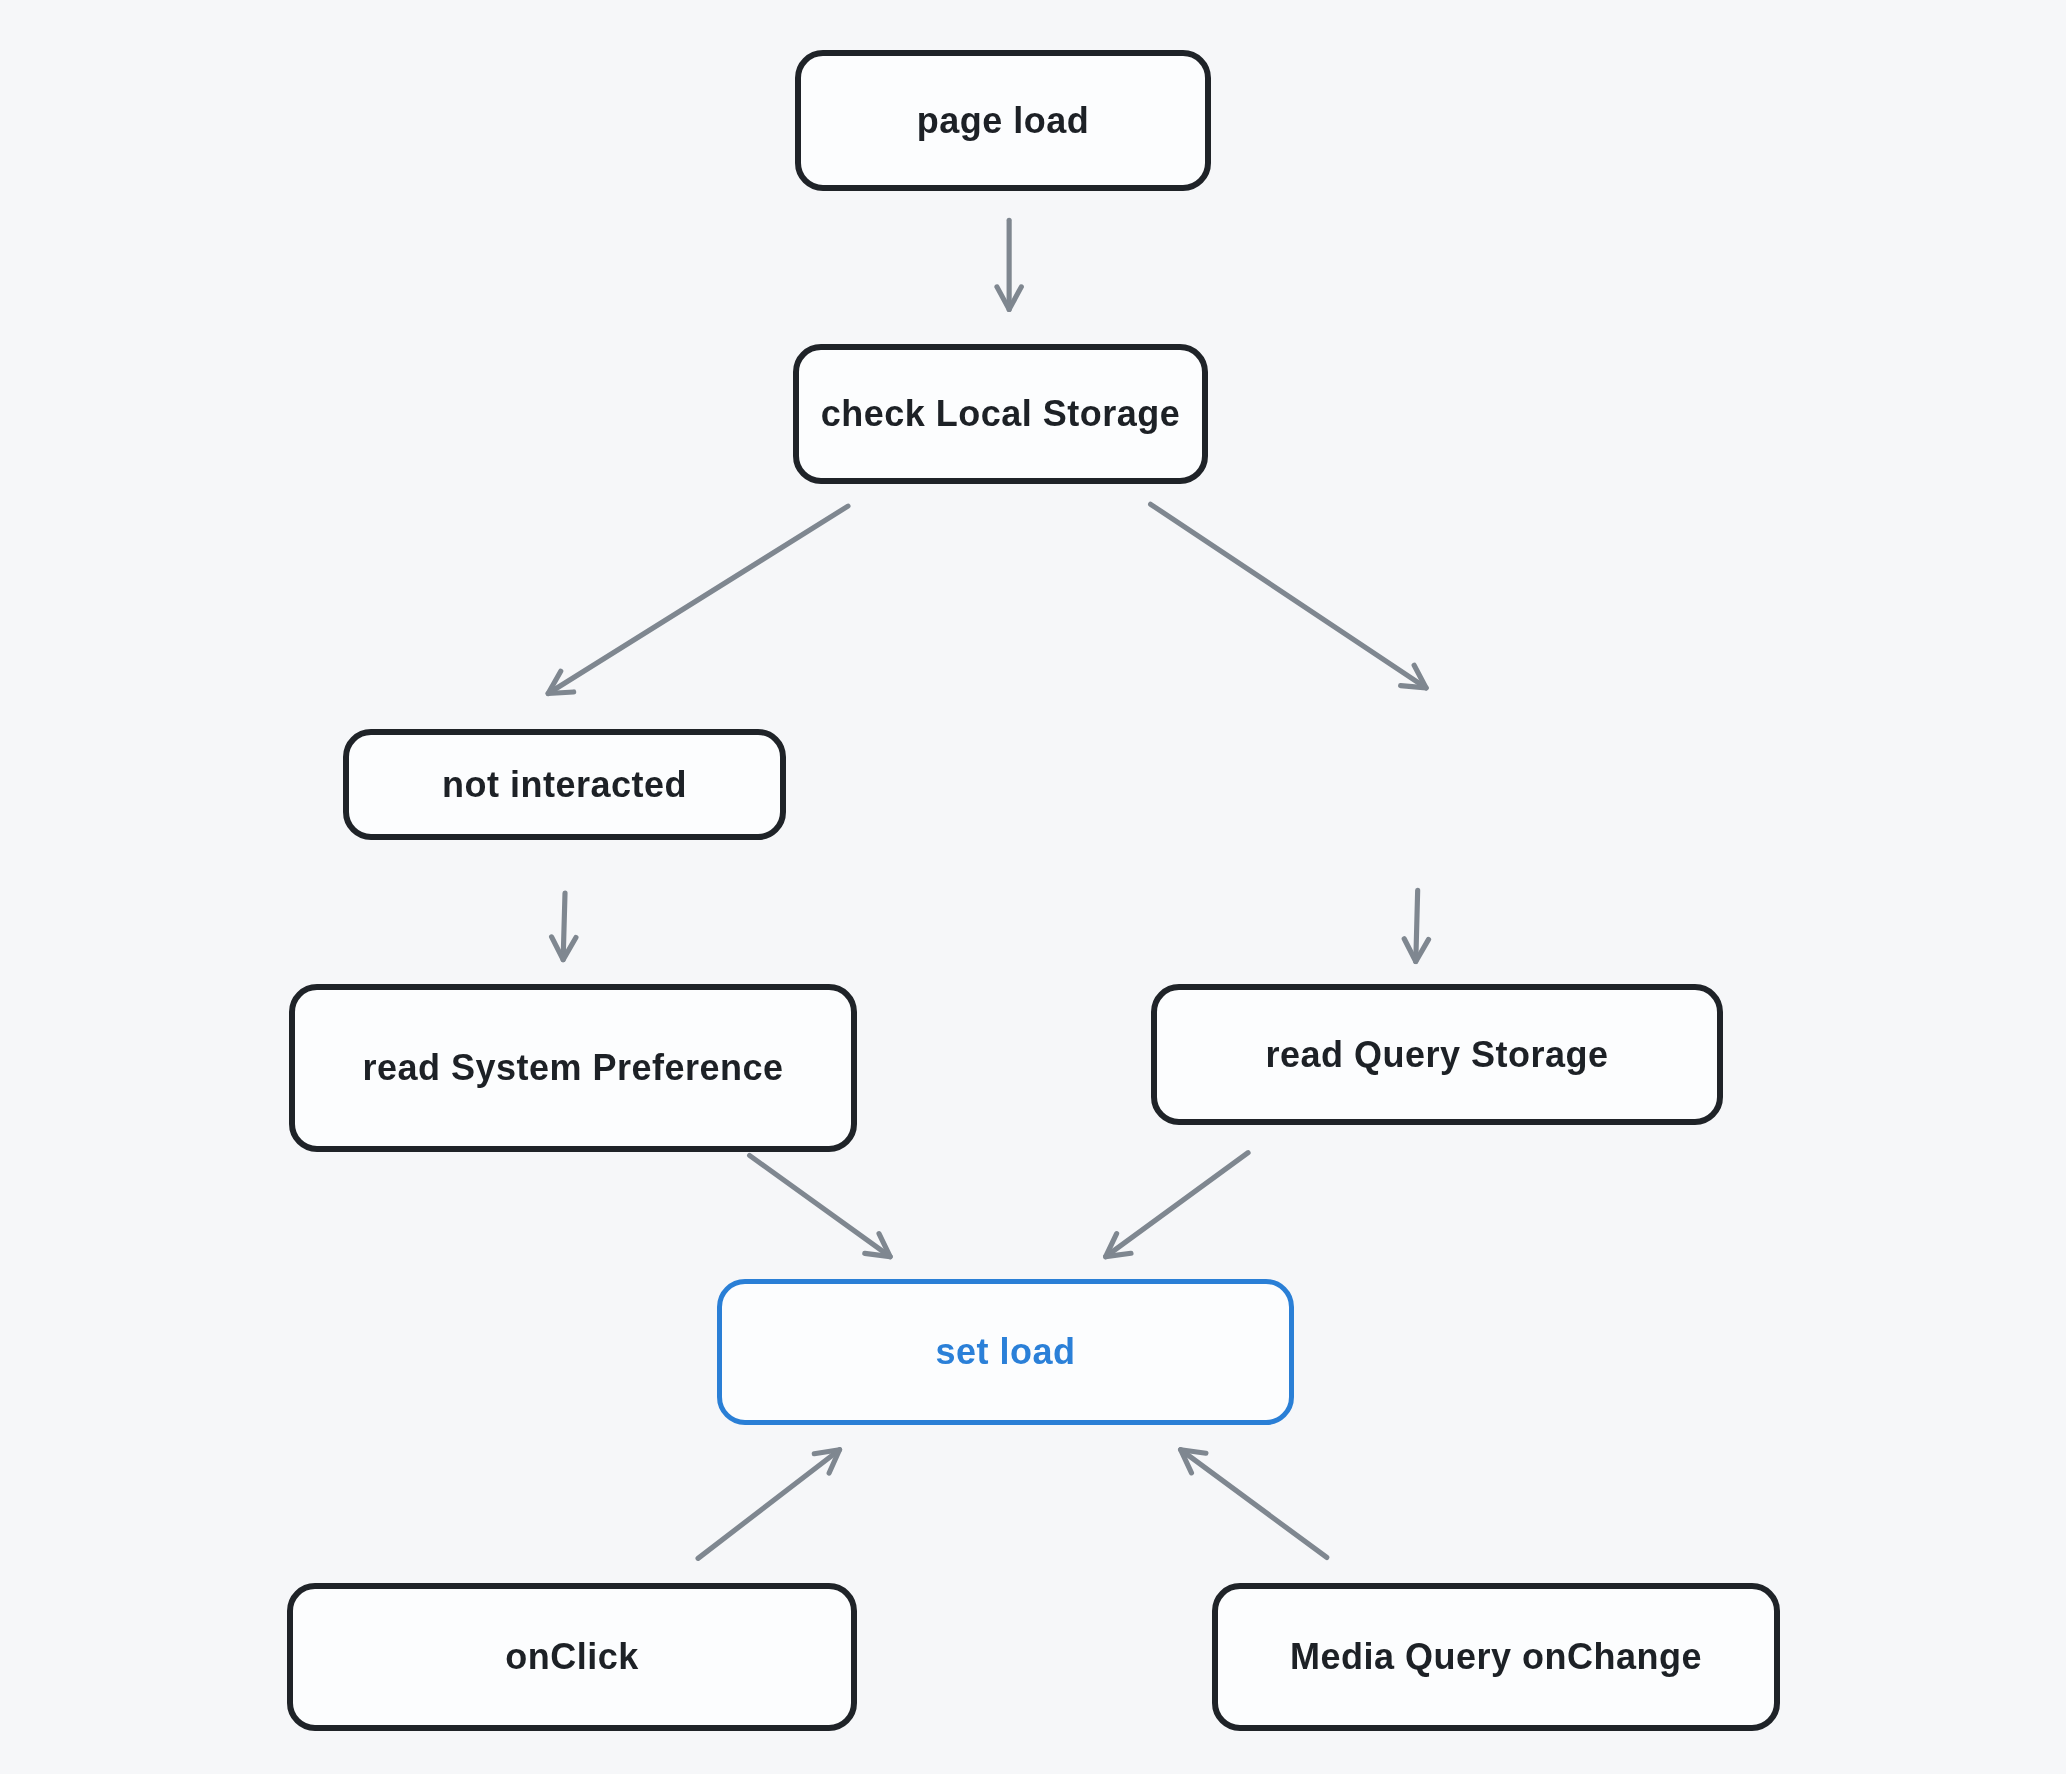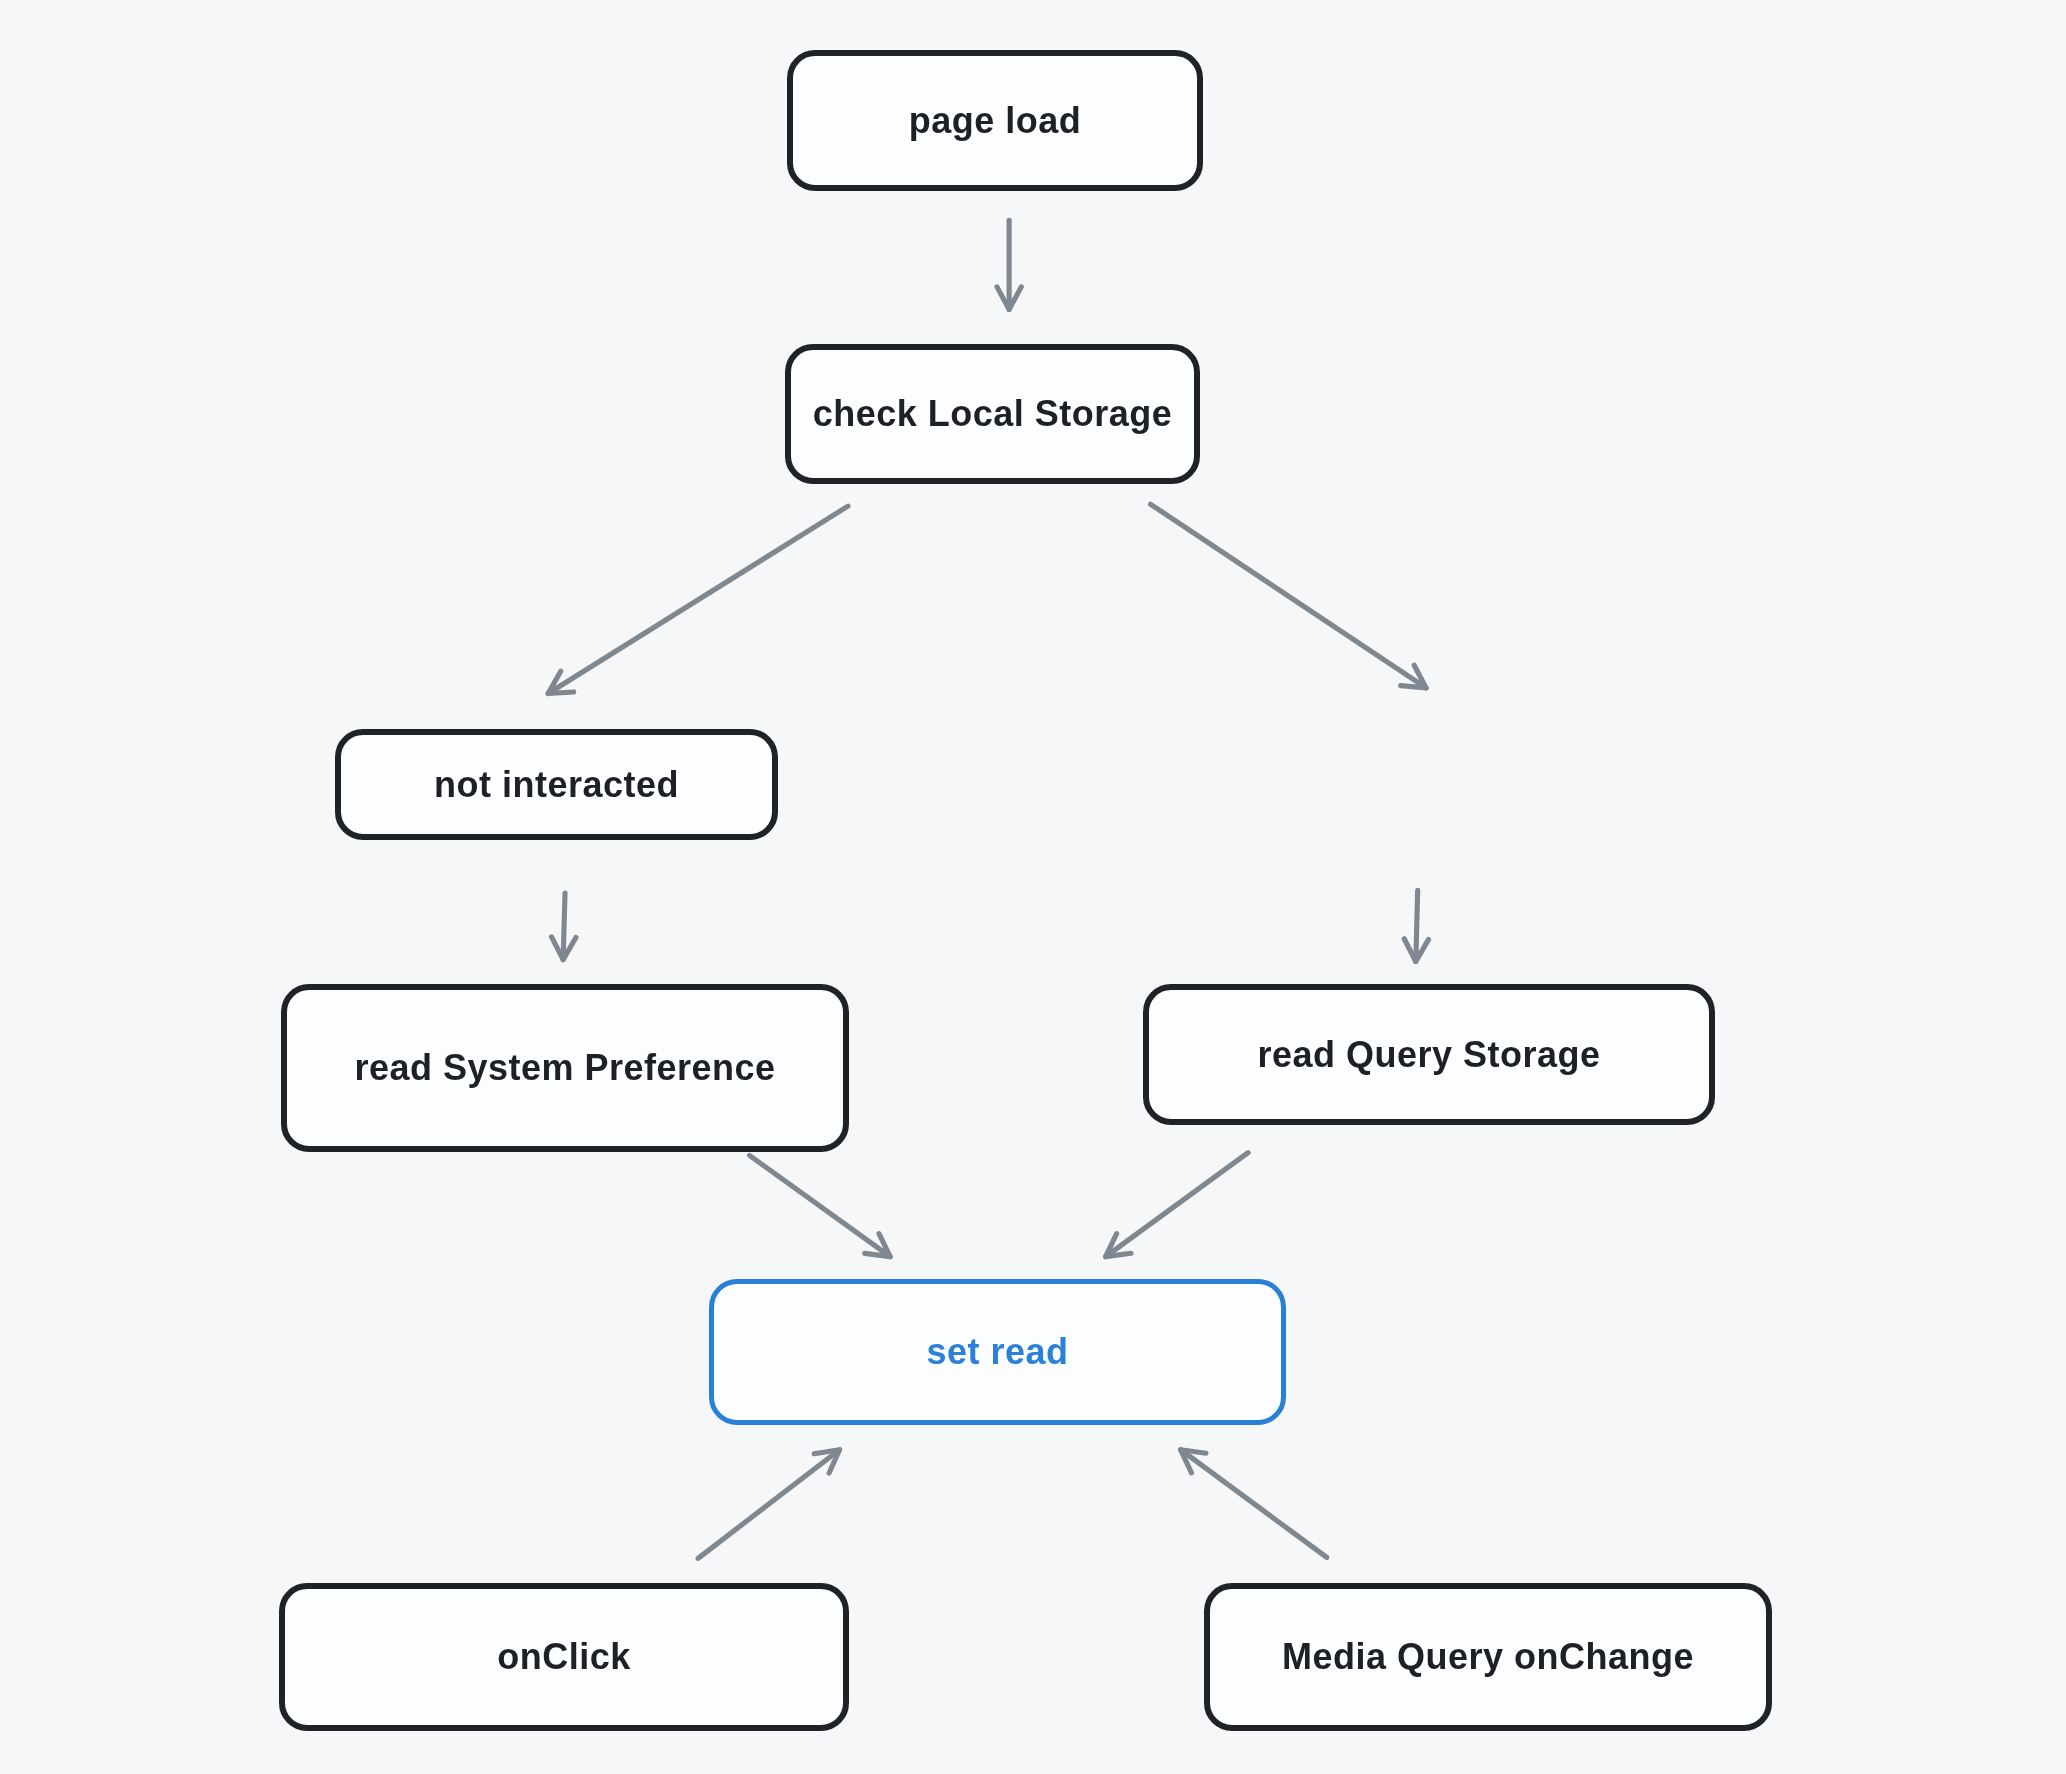--- a/index.html
+++ b/index.html
@@ -31,20 +31,21 @@
   .node {
     position: absolute;
     display: flex; align-items: center; justify-content: center;
     background: var(--node-fill);
     border: 6.6px solid var(--node-stroke);
     border-radius: 28px;
     color: var(--node-text);
     font-size: 36px; font-weight: 700;
     letter-spacing: 0.5px;
     text-align: center;
+    margin-left: 8px;
   }
   .node.accent {
     border: 5.6px solid var(--accent-stroke);
     color: var(--accent-text);
   }
   
   .n-page-load              { left: 787px;  top: 50px;   width: 416px; height: 141px; }
   .n-check-local-storage    { left: 785px;  top: 344px;  width: 415px; height: 140px; }
   .n-not-interacted         { left: 335px;  top: 729px;  width: 443px; height: 111px; }
   .n-has-interacted         { left: 1179px; top: 724px;  width: 446px; height: 142px; }
@@ -97,21 +98,21 @@
 
   <div class="node n-read-system-preference">
     <span>read System Preference</span>
   </div>
 
   <div class="node n-read-local-storage">
     <span>read Query Storage</span>
   </div>
 
   <div class="node accent n-set-theme">
-    <span>set read</span>
+    <span>set load</span>
   </div>
 
   <div class="node n-media-query-onchange">
     <span>Media Query onChange</span>
   </div>
 
   <div class="node n-onclick">
     <span>onClick</span>
   </div>
 

